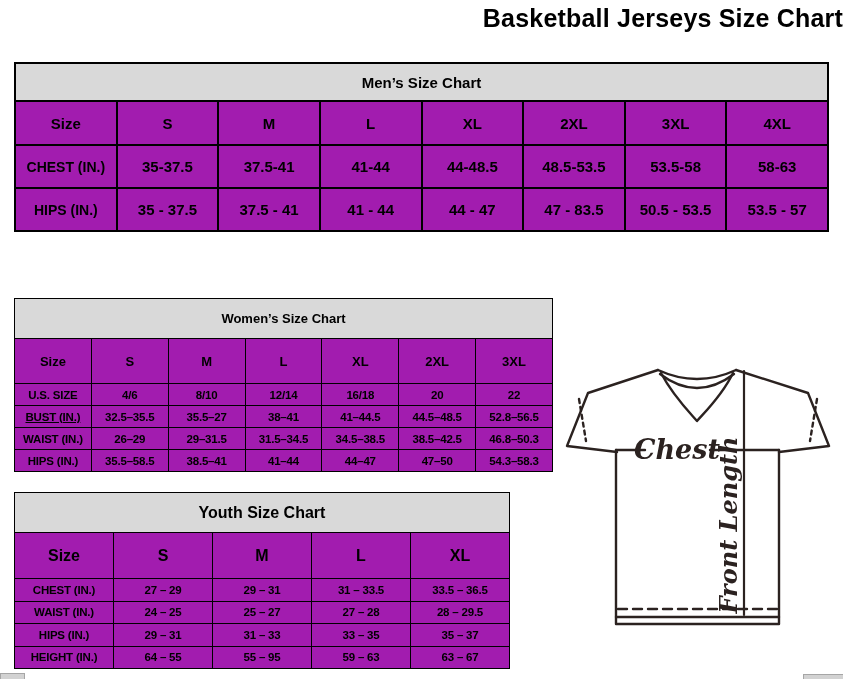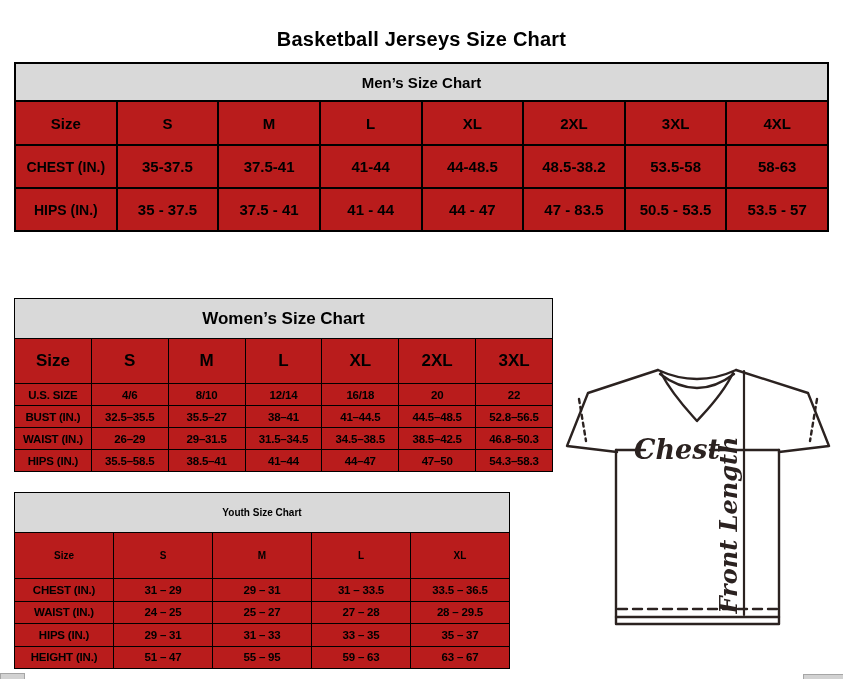--- a/index.html
+++ b/index.html
@@ -1,49 +1,49 @@
 <!DOCTYPE html>
 <html><head>
 <meta charset="utf-8">
 <style>
   html,body{margin:0;padding:0;}
   body{
     width:843px;height:679px;position:relative;background:#ffffff;
     font-family:"Liberation Sans", sans-serif;color:#000;overflow:hidden;
   }
   .page-title{
-    position:absolute;top:4px;left:0;width:100%;text-align:center;
-    font-size:20px;font-weight:bold;letter-spacing:0.2px;margin-top:24px;
+    position:absolute;top:4px;left:0;width:100%;text-align:right;
+    font-size:25px;font-weight:bold;letter-spacing:0.2px;
   }
-  table{border-collapse:collapse;table-layout:fixed;position:absolute;background:#b91c1c;}
+  table{border-collapse:collapse;table-layout:fixed;position:absolute;background:#a21caf;}
   td{border:2px solid #000;text-align:center;vertical-align:middle;padding:0 2px;overflow:hidden;white-space:nowrap;}
   td.band{background:#d9d9d9;font-weight:bold;font-size:15.5px;}
 
   
   #mens-table{left:14px;top:62px;width:815px;}
   #mens-table .band-row{height:38px;}
   #mens-table .cols-row{height:44px;}
   #mens-table .data-row{height:43px;}
   #mens-table td{font-weight:bold;font-size:15px;}
   #mens-table .rowlabel{font-size:14px;}
 
   
   #womens-table{left:14px;top:298px;width:539px;}
   #womens-table .band-row{height:40px;}
   #womens-table .cols-row{height:45px;}
   #womens-table .data-row{height:22px;}
-  #womens-table td{border-width:1.6px;font-weight:bold;font-size:17px;}
+  #womens-table td{border-width:1.6px;font-weight:bold;font-size:13px;}
   #womens-table .data-row td{font-size:11.5px;letter-spacing:-0.2px;margin-top:42px;}
 
   
   #youth-table{left:14px;top:492px;width:496px;}
   #youth-table .band-row{height:40px;}
   #youth-table .cols-row{height:46px;}
   #youth-table .data-row{height:22.5px;}
-  #youth-table td{border-width:1.6px;font-weight:bold;font-size:10px;}
+  #youth-table td{border-width:1.6px;font-weight:bold;font-size:16px;}
   #youth-table .data-row td{font-size:11.5px;letter-spacing:-0.2px;}
 
   
   #jersey-diagram{position:absolute;left:555px;top:362px;width:288px;height:268px;}
   #jersey-diagram svg{display:block;}
   .measure-label{
     font-family:"DejaVu Serif", serif;font-style:italic;font-weight:bold;
     fill:#2b2220;
   }
 
@@ -71,21 +71,21 @@
         <td class="colh">2XL</td>
         <td class="colh">3XL</td>
         <td class="colh">4XL</td>
       </tr>
       <tr class="data-row">
         <td class="rowlabel" style="width: 121px;">CHEST (IN.)</td>
         <td class="cell">35-37.5</td>
         <td class="cell">37.5-41</td>
         <td class="cell">41-44</td>
         <td class="cell">44-48.5</td>
-        <td class="cell">48.5-38.2</td>
+        <td class="cell">48.5-53.5</td>
         <td class="cell">53.5-58</td>
         <td class="cell">58-63</td>
       </tr>
       <tr class="data-row">
         <td class="rowlabel" style="width: 121px;">HIPS (IN.)</td>
         <td class="cell">35 - 37.5</td>
         <td class="cell">37.5 - 41</td>
         <td class="cell">41 - 44</td>
         <td class="cell">44 - 47</td>
         <td class="cell">47 - 83.5</td>
@@ -111,21 +111,21 @@
       <tr class="data-row">
         <td class="rowlabel" style="width: 86px;">U.S. SIZE</td>
         <td class="cell">4/6</td>
         <td class="cell">8/10</td>
         <td class="cell">12/14</td>
         <td class="cell">16/18</td>
         <td class="cell">20</td>
         <td class="cell">22</td>
       </tr>
       <tr class="data-row">
-        <td class="rowlabel" style="width: 86px;">BUST (IN.)</td>
+        <td class="rowlabel" style="width: 86px; text-decoration: underline;">BUST (IN.)</td>
         <td class="cell">32.5–35.5</td>
         <td class="cell">35.5–27</td>
         <td class="cell">38–41</td>
         <td class="cell">41–44.5</td>
         <td class="cell">44.5–48.5</td>
         <td class="cell">52.8–56.5</td>
       </tr>
       <tr class="data-row">
         <td class="rowlabel" style="width: 86px;">WAIST (IN.)</td>
         <td class="cell">26–29</td>
@@ -153,42 +153,42 @@
       </tr>
       <tr class="cols-row">
         <td class="colh" style="width: 131px;">Size</td>
         <td class="colh">S</td>
         <td class="colh">M</td>
         <td class="colh">L</td>
         <td class="colh">XL</td>
       </tr>
       <tr class="data-row">
         <td class="rowlabel" style="width: 131px;">CHEST (IN.)</td>
-        <td class="cell">31 – 29</td>
+        <td class="cell">27 – 29</td>
         <td class="cell">29 – 31</td>
         <td class="cell">31 – 33.5</td>
         <td class="cell">33.5 – 36.5</td>
       </tr>
       <tr class="data-row">
         <td class="rowlabel" style="width: 131px;">WAIST (IN.)</td>
         <td class="cell">24 – 25</td>
         <td class="cell">25 – 27</td>
         <td class="cell">27 – 28</td>
         <td class="cell">28 – 29.5</td>
       </tr>
       <tr class="data-row">
         <td class="rowlabel" style="width: 131px;">HIPS (IN.)</td>
         <td class="cell">29 – 31</td>
         <td class="cell">31 – 33</td>
         <td class="cell">33 – 35</td>
         <td class="cell">35 – 37</td>
       </tr>
       <tr class="data-row">
         <td class="rowlabel" style="width: 131px;">HEIGHT (IN.)</td>
-        <td class="cell">51 – 47</td>
+        <td class="cell">64 – 55</td>
         <td class="cell">55 – 95</td>
         <td class="cell">59 – 63</td>
         <td class="cell">63 – 67</td>
       </tr>
     </tbody>
   </table>
 
 <div id="jersey-diagram">
   <svg width="288" height="268" viewBox="0 0 288 268">
     <g fill="none" stroke="#2b2220" stroke-width="2.4" stroke-linejoin="round" stroke-linecap="round">

